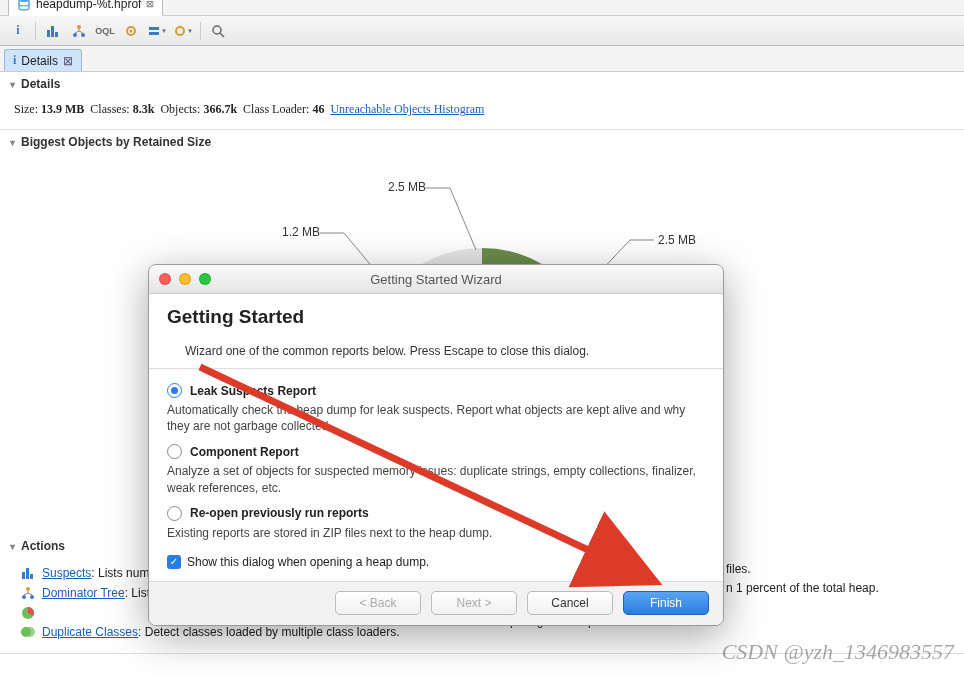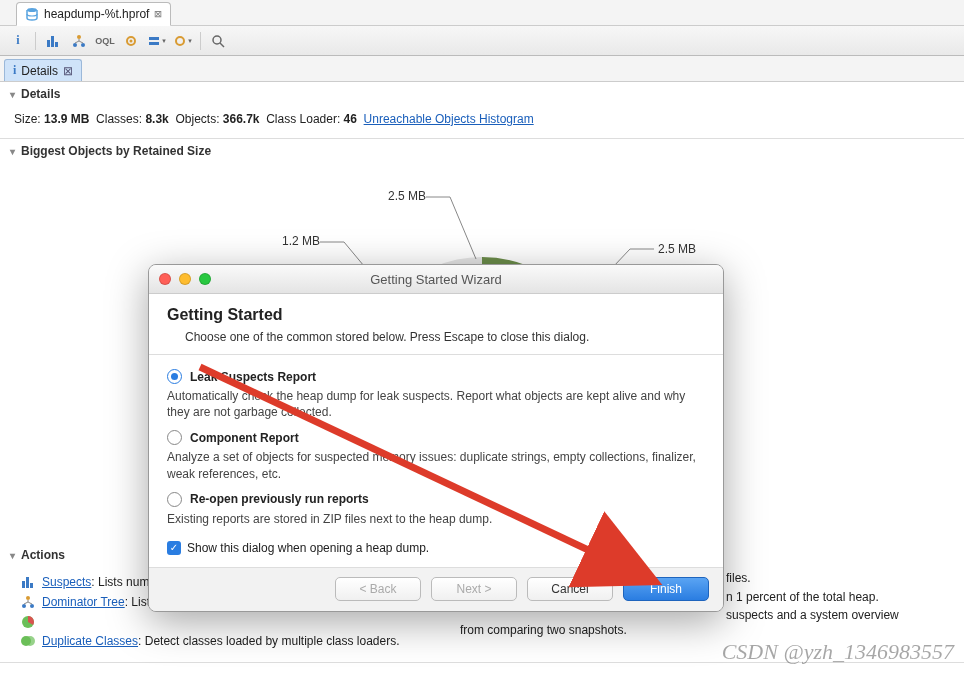--- a/index.html
+++ b/index.html
@@ -1,54 +1,54 @@
 <!DOCTYPE html>
 <html><head>
 <meta charset="utf-8">
 <style>
   * { box-sizing: border-box; }
   html, body { margin:0; padding:0; font-family: "Helvetica Neue", Arial, sans-serif; font-size:12px; color:#222; background:#fff; }
   a { color:#1a5fbb; text-decoration:underline; }
   
-  .tabbar { height:26px; background:#f4f4f4; border-bottom:1px solid #ccc; display:flex; align-items:flex-end; padding-left:16px;}
+  .tabbar { height:16px; background:#f4f4f4; border-bottom:1px solid #ccc; display:flex; align-items:flex-end; padding-left:8px;}
   .tab { display:flex; align-items:center; gap:5px; height:24px; padding:0 8px; background:#fff; border:1px solid #bbb; border-bottom-color:#fff; border-radius:4px 4px 0 0; position:relative; top:1px; }
   .tab .close { font-family:monospace; color:#888; cursor:pointer; }
   .db-icon svg { display:block; }
   
   .toolbar { height:30px; background:linear-gradient(#f7f7f7,#e9e9e9); border-bottom:1px solid #bbb; display:flex; align-items:center; gap:6px; padding:0 8px; }
   .tbtn { width:20px; height:20px; display:flex; align-items:center; justify-content:center; color:#555; border-radius:3px;}
   .tbtn.combo::after{ content:"▾"; font-size:7px; margin-left:2px; color:#666;}
   .vsep { width:1px; height:18px; background:#ccc; margin:0 1px;}
   
   .subtabs { height:26px; background:#f4f4f4; border-bottom:1px solid #ccc; display:flex; align-items:flex-end; padding-left:4px;}
   .subtab { display:flex; align-items:center; gap:5px; height:22px; padding:0 8px; background:#cfe3f9; border:1px solid #9bb8d9; border-bottom:none; border-radius:3px 3px 0 0;}
   
   .section { border-bottom:1px solid #ddd; }
   .sechdr { display:flex; align-items:center; gap:6px; padding:5px 10px; font-weight:bold; color:#333; background:#fff;}
   .tw { color:#888; font-size:10px;}
-  .details-body { padding:6px 14px 12px 14px; }
+  .details-body { padding:6px 14px 12px 14px;font-family:Liberation Serif, serif; }
   .kvline span.k { font-weight:normal;}
   .kvline span.v { font-weight:bold;}
   
   .chart-area { height:380px; position:relative; display:flex; justify-content:center; }
   .chart-area svg { margin-top:4px; }
   
   .actions-body { padding:4px 10px 10px 20px; }
   .action-row { display:flex; align-items:flex-start; gap:6px; margin:3px 0; line-height:1.4;}
   .ai { width:16px; height:16px; flex:none; display:flex; align-items:center; justify-content:center;}
   
   
   .dialog { position:absolute; left:148px; top:264px; width:576px; background:#f0f0f0; border:1px solid #999; border-radius:8px; box-shadow:0 10px 40px rgba(0,0,0,.35); overflow:hidden;}
   .dlg-top { height:29px; background:linear-gradient(#fafafa,#e4e4e4); border-bottom:1px solid #ccc; display:flex; align-items:center; position:relative;}
   .traffic { position:absolute; left:10px; display:flex; gap:8px;}
   .tdot{ width:12px; height:12px; border-radius:50%; border:1px solid rgba(0,0,0,.15);}
   .tred{background:#ff5f57}.tyel{background:#febc2e}.tgrn{background:#28c840}
   .dlg-title { flex:1; text-align:center; color:#555; font-size:13px;}
   .dlg-head { padding:12px 18px 10px; background:#fff; border-bottom:1px solid #ddd;}
-  .dlg-head h3 { margin:0 0 6px 0; font-size:16px;}
+  .dlg-head h3 { margin:0 0 16px 0; font-size:19px;}
   .dlg-head p { margin:0 0 0 18px; font-size:12px; color:#333;}
   .dlg-body { padding:8px 18px 12px; background:#fff;}
   .opt { margin:6px 0 4px;}
   .opt .row1 { display:flex; align-items:center; gap:8px;}
   .opt .radio { width:15px; height:15px; border-radius:50%; border:1px solid #888; background:#fff; position:relative; flex:none;}
   .opt .radio.sel { border-color:#2a7de1;}
   .opt .radio.sel::after{content:""; position:absolute; inset:3px; border-radius:50%; background:#2a7de1;}
   .opt .olabel { font-weight:bold; color:#222;}
   .opt .odesc { margin:4px 0 10px 0; color:#444; font-size:12px; line-height:1.35;}
   .chk { width:14px; height:14px; border-radius:3px; background:#2a7de1; color:#fff; display:inline-flex; align-items:center; justify-content:center; font-size:10px; margin-right:6px;}
@@ -230,38 +230,37 @@
               <circle cx="5" cy="7" r="5" fill="#6bbf59"></circle>
               <circle cx="9" cy="7" r="5" fill="#6bbf59" opacity=".7"></circle>
             </svg>
           </span>
       <span><a href="#">Duplicate Classes</a><span>: Detect classes loaded by multiple class loaders.</span></span>
     </div>
 
     <div style="position:absolute; left:726px; top:2px; line-height:1.55;">
       <div>files.</div>
       <div>n 1 percent of the total heap.</div>
-      <div>suspects and a system overview</div>
     </div>
     <div style="position:absolute; left:460px; top:56px;">from comparing two snapshots.</div>
   </div>
 </div>
 
 <div class="dialog">
   <div class="dlg-top">
     <div class="traffic">
       <div class="tdot tred"></div>
       <div class="tdot tyel"></div>
       <div class="tdot tgrn"></div>
     </div>
     <div class="dlg-title">Getting Started Wizard</div>
   </div>
   <div class="dlg-head">
     <h3>Getting Started</h3>
-    <p>Choose one of the common stored below. Press Escape to close this dialog.</p>
+    <p>Wizard one of the common reports below. Press Escape to close this dialog.</p>
   </div>
   <div class="dlg-body">
     <div class="opt">
       <div class="row1">
             <span class="radio sel"></span>
             <span class="olabel">Leak Suspects Report</span>
           </div>
       <div class="odesc">Automatically check the heap dump for leak suspects. Report what objects are kept alive and why they are not garbage collected.</div>
     </div>
     <div class="opt">

